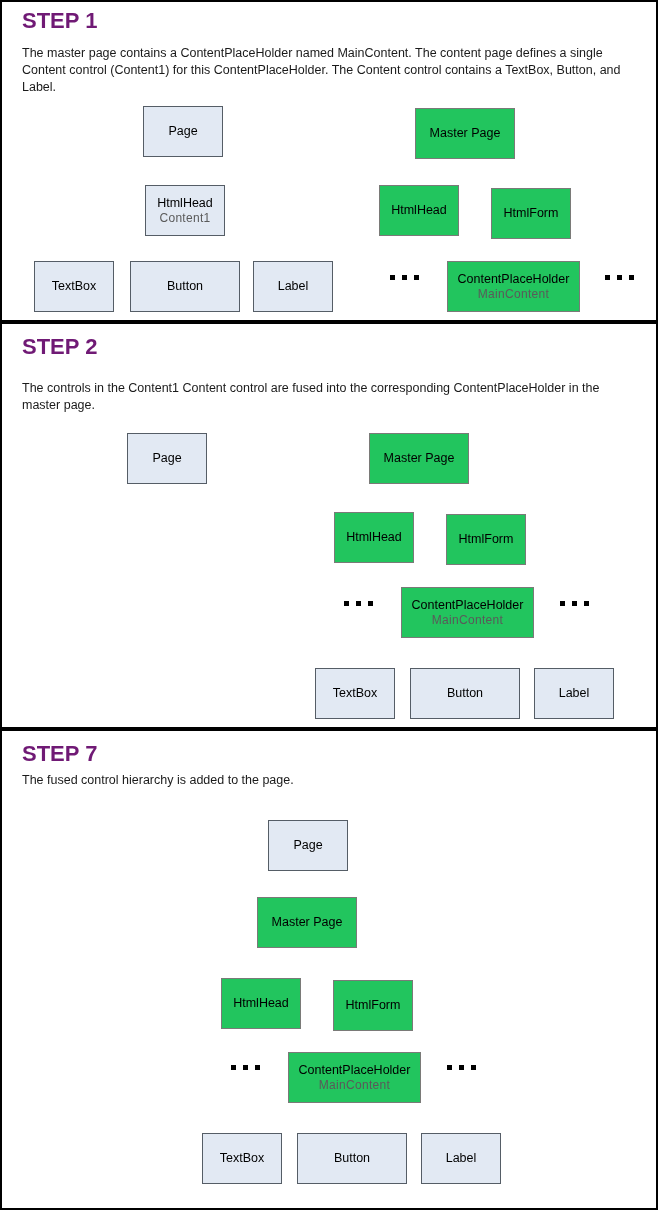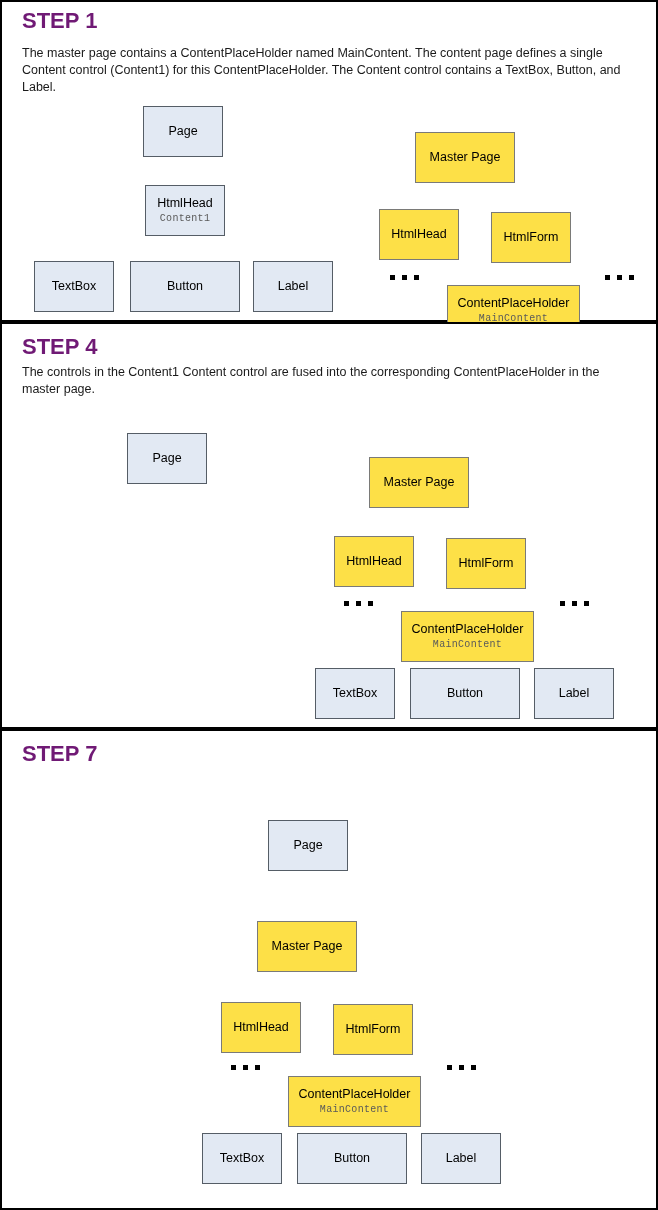--- a/index.html
+++ b/index.html
@@ -18,22 +18,22 @@
   .step-title{position:absolute;left:22px;font-size:22px;font-weight:bold;
      color:#701a75;letter-spacing:0px;font-family:"Liberation Sans",sans-serif;}
   .step-desc{position:absolute;left:22px;font-size:12.5px;line-height:17px;
      color:#1a1a1a;font-family:"Liberation Sans",sans-serif;}
   .canvas{position:absolute;left:0;top:0;width:658px;height:1210px;
      pointer-events:none;}
   .node{position:absolute;box-sizing:border-box;display:flex;
      flex-direction:column;align-items:center;justify-content:center;
      font-size:12.5px;color:#000;line-height:15px;text-align:left;}
   .node.blue{background:#e2e9f3;border:1.6px solid #555d66;}
-  .node.orange{background:#fde047;border:1.6px solid #7a7a78;margin-top:24px;}
-  .node .sub{font-family:Liberation Mono, monospace;font-size:10px;
+  .node.orange{background:#22c55e;border:1.6px solid #7a7a78;}
+  .node .sub{font-family:Liberation Sans, sans-serif;font-size:12px;
      color:#5a5a5a;line-height:15px;letter-spacing:0.3px;}
   .dots{position:absolute;display:flex;gap:7px;align-items:center;}
   .dots i{display:block;width:5px;height:5px;background:#000;}
 </style>
 </head>
 <body>
 
 <div id="page">
 
   <svg class="canvas" viewBox="0 0 658 1210" xmlns="http://www.w3.org/2000/svg">
@@ -113,22 +113,22 @@
       <i></i>
       <i></i>
     </div>
   <div class="dots" style="left:605px;top:275px">
       <i></i>
       <i></i>
       <i></i>
     </div>
 
   <div class="step" id="step2"></div>
-  <div class="step-title" style="top:334px">STEP 4</div>
-  <div class="step-desc" style="top:364px;width:608px">The controls in the Content1 Content control are fused into the corresponding ContentPlaceHolder in the master page.</div>
+  <div class="step-title" style="top:334px">STEP 2</div>
+  <div class="step-desc" style="top:380px;width:608px">The controls in the Content1 Content control are fused into the corresponding ContentPlaceHolder in the master page.</div>
 
   <div class="node blue" style="left:127px;top:433px;width:80px;height:51px">
     <span>Page</span>
   </div>
 
   <div class="node orange" style="left:369px;top:433px;width:100px;height:51px">
     <span>Master Page</span>
   </div>
   <div class="node orange" style="left:334px;top:512px;width:80px;height:51px">
     <span>HtmlHead</span>
@@ -157,20 +157,21 @@
   </div>
   <div class="node blue" style="left:410px;top:668px;width:110px;height:51px">
     <span>Button</span>
   </div>
   <div class="node blue" style="left:534px;top:668px;width:80px;height:51px">
     <span>Label</span>
   </div>
 
   <div class="step" id="step3"></div>
   <div class="step-title" style="top:741px">STEP 7</div>
+  <div class="step-desc" style="top:772px;width:600px">The fused control hierarchy is added to the page.</div>
 
   <div class="node blue" style="left:268px;top:820px;width:80px;height:51px">
     <span>Page</span>
   </div>
   <div class="node orange" style="left:257px;top:897px;width:100px;height:51px">
     <span>Master Page</span>
   </div>
   <div class="node orange" style="left:221px;top:978px;width:80px;height:51px">
     <span>HtmlHead</span>
   </div>

